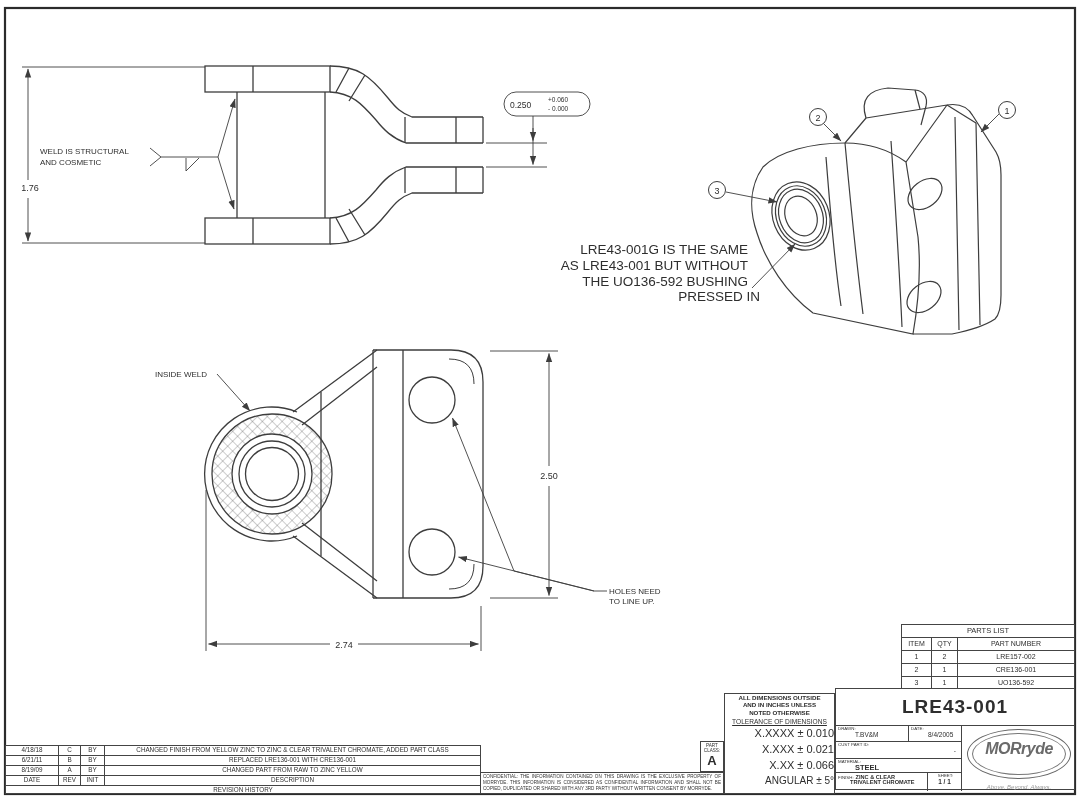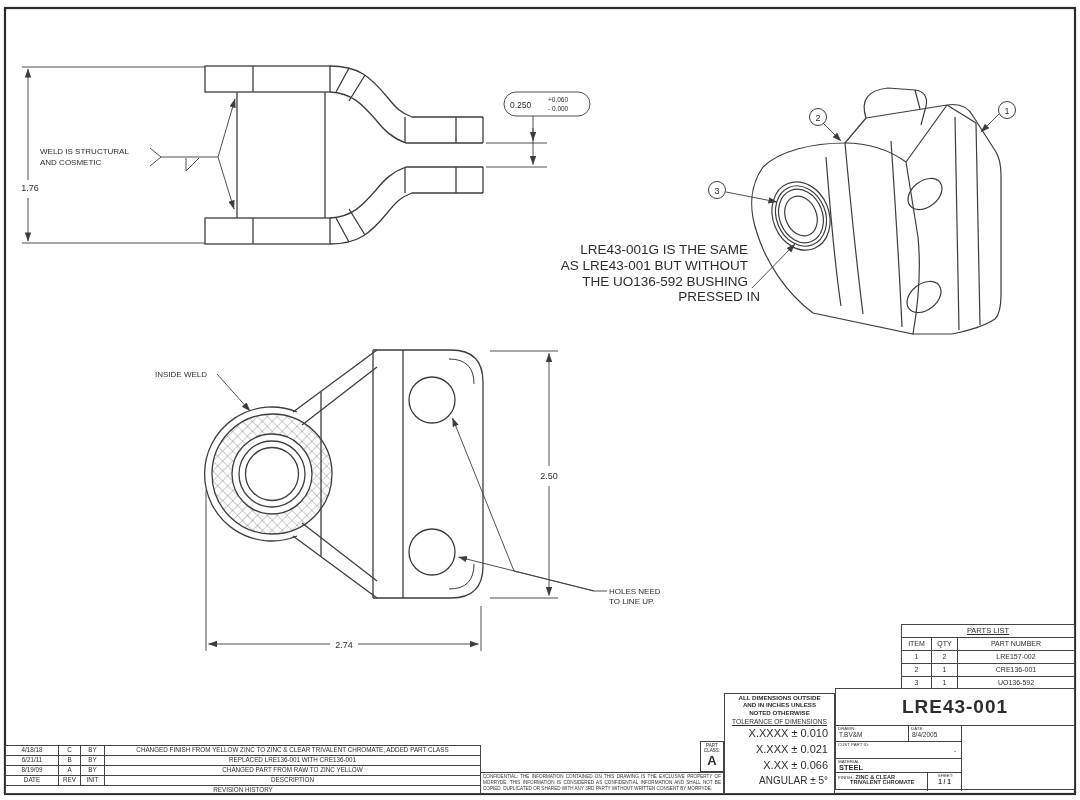--- a/index.html
+++ b/index.html
@@ -19,39 +19,39 @@
   .conf{left:480px;top:772px;width:244px;height:22px;font-size:4.6px;line-height:1.3;
         padding:1px 2px;color:#333;text-align:justify;}
   
   .pclass{left:700px;top:741px;width:24px;height:31px;text-align:center;}
   .pclass .lbl{font-size:4.6px;line-height:1.15;padding-top:1px;}
   .pclass .val{font-size:13px;font-weight:bold;line-height:1;}
   
   .tol{left:724px;top:693px;width:111px;height:101px;text-align:center;}
   .tol .n{font-size:6.2px;font-weight:bold;line-height:1.18;}
   .tol .h{font-size:6.6px;margin-top:2px;text-decoration:underline;}
-  .tol .r{font-size:11px;text-align:right;padding-right:6px;line-height:16px;white-space:nowrap;}
+  .tol .r{font-size:11px;text-align:right;line-height:16px;white-space:nowrap;}
   .tol .r.ang{font-size:10px;}
   
   .plist{left:901px;top:624px;width:174px;height:68px;font-size:7px;}
-  .plist .t{height:12px;line-height:12px;text-align:center;border-bottom:1px solid #444;font-size:7.5px;text-decoration:underline;}
+  .plist .t{height:12px;line-height:12px;text-align:center;border-bottom:1px solid #444;font-size:7.5px;}
   .plist .row{display:grid;grid-template-columns:30px 26px 1fr;height:13px;line-height:12px;
               border-bottom:1px solid #444;box-sizing:border-box;}
   .plist .row:last-child{border-bottom:none;}
   .plist .row span{border-right:1px solid #444;text-align:center;overflow:hidden;box-sizing:border-box;}
   .plist .row span:last-child{border-right:none;}
   
   .tblock{left:835px;top:676px;width:240px;height:102px;font-size:7px;margin-top:12px;}
   .tblock .big{height:36px;display:flex;align-items:center;justify-content:center;
                font-size:19px;font-weight:bold;letter-spacing:1px;border-bottom:1px solid #444;}
   .tb-body{display:flex;height:65px;}
   .tb-left{width:125px;border-right:1px solid #444;}
   .cell{box-sizing:border-box;position:relative;border-bottom:1px solid #444;}
   .cell .lab{font-size:4.4px;color:#333;display:block;padding:1px 0 0 2px;line-height:1;}
-  .cell .val{font-size:6.5px;padding-left:3px;line-height:1.1;display:block;}
+  .cell .val{font-size:6.5px;padding-left:19px;line-height:1.1;display:block;}
   .r1{display:flex;height:16px;}
   .r1 .drawn{width:73px;border-right:1px solid #444;box-sizing:border-box;}
   .r1 .date{width:52px;}
   .r2{height:17px;}
   .r2 .val{text-align:right;padding-right:5px;}
   .r3{height:14px;}
   .r3 .val{font-weight:bold;font-size:7.5px;}
   .r4{display:flex;height:18px;border-bottom:none;}
   .r4 .fin{width:92px;border-right:1px solid #444;box-sizing:border-box;}
   .fin .f1{font-size:5.6px;font-weight:bold;display:inline;}
@@ -273,14 +273,20 @@
           <span class="lab" style="display:inline;">FINISH:</span>
           <span class="f1">ZINC &amp; CLEAR</span>
           <span class="f2">TRIVALENT CHROMATE</span>
         </div>
         <div class="sht">
           <span class="lab">SHEET:</span>
           <span class="val">1 / 1</span>
         </div>
       </div>
     </div>
+    <div class="tb-logo">
+      <div class="oval1"></div>
+      <div class="oval2"></div>
+      <div class="ltxt">MORryde</div>
+      <div class="tag">Above. Beyond. Always.</div>
+    </div>
   </div>
 </div>
 
 </body></html>

